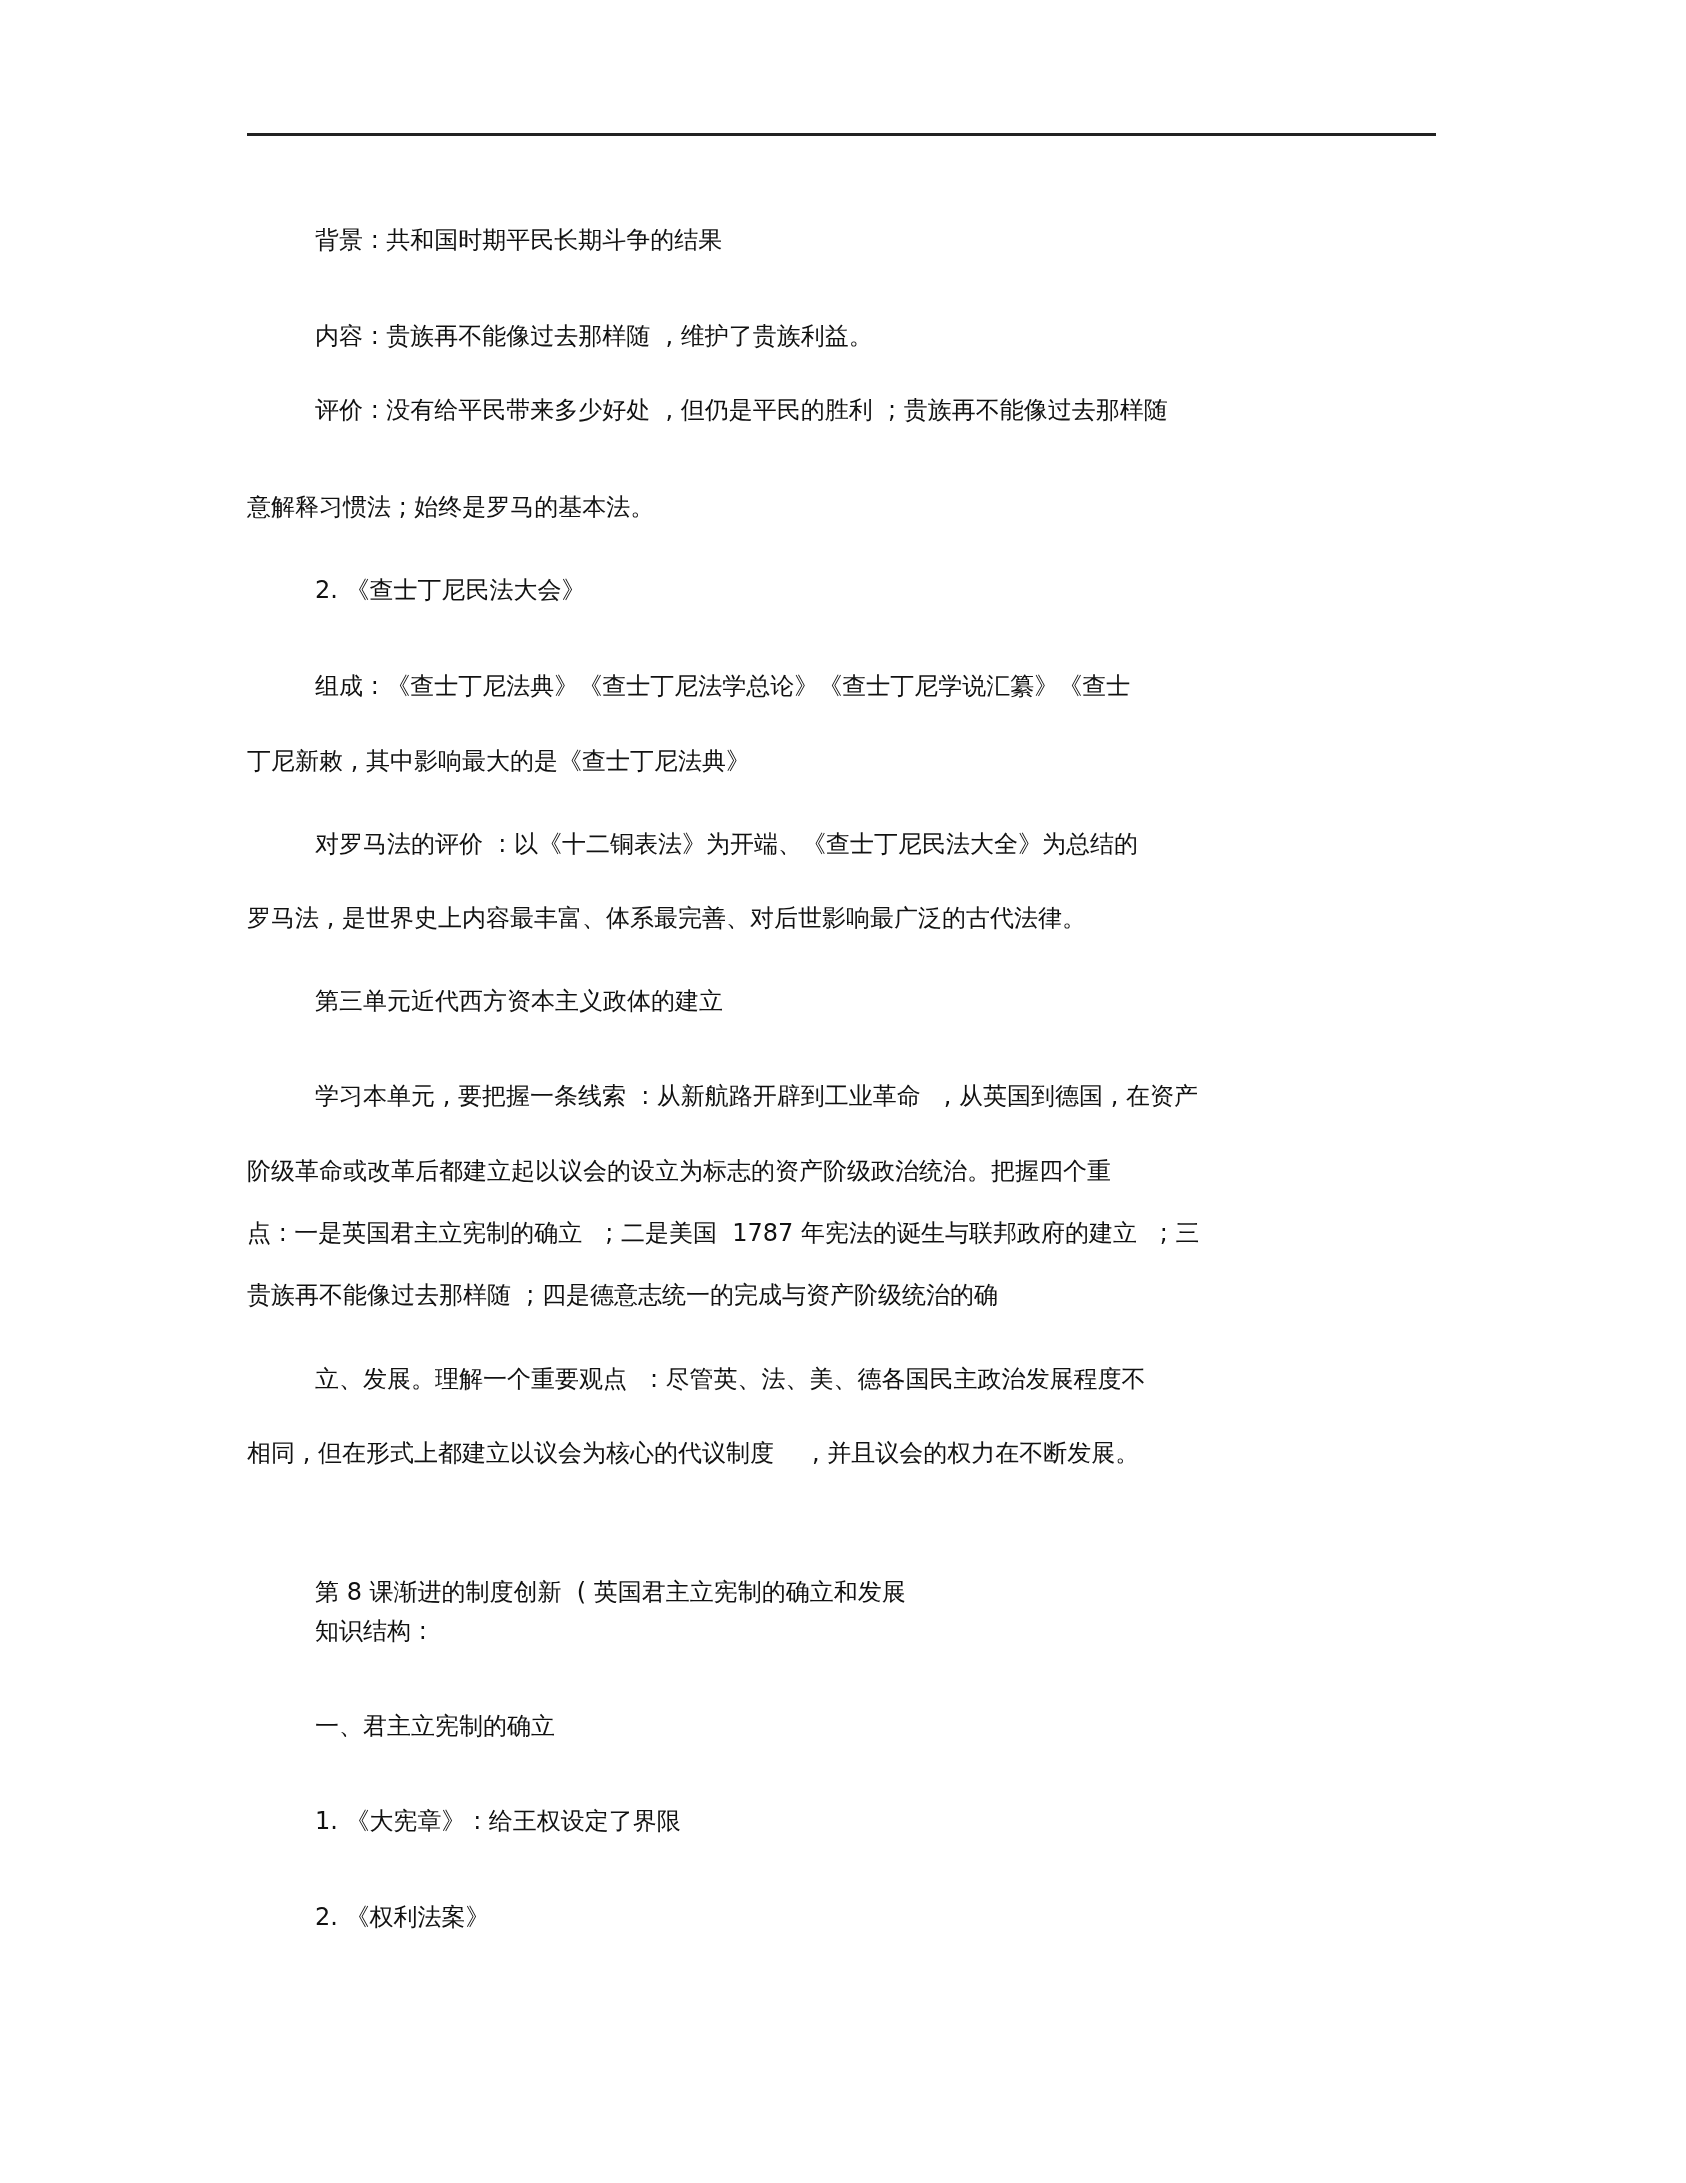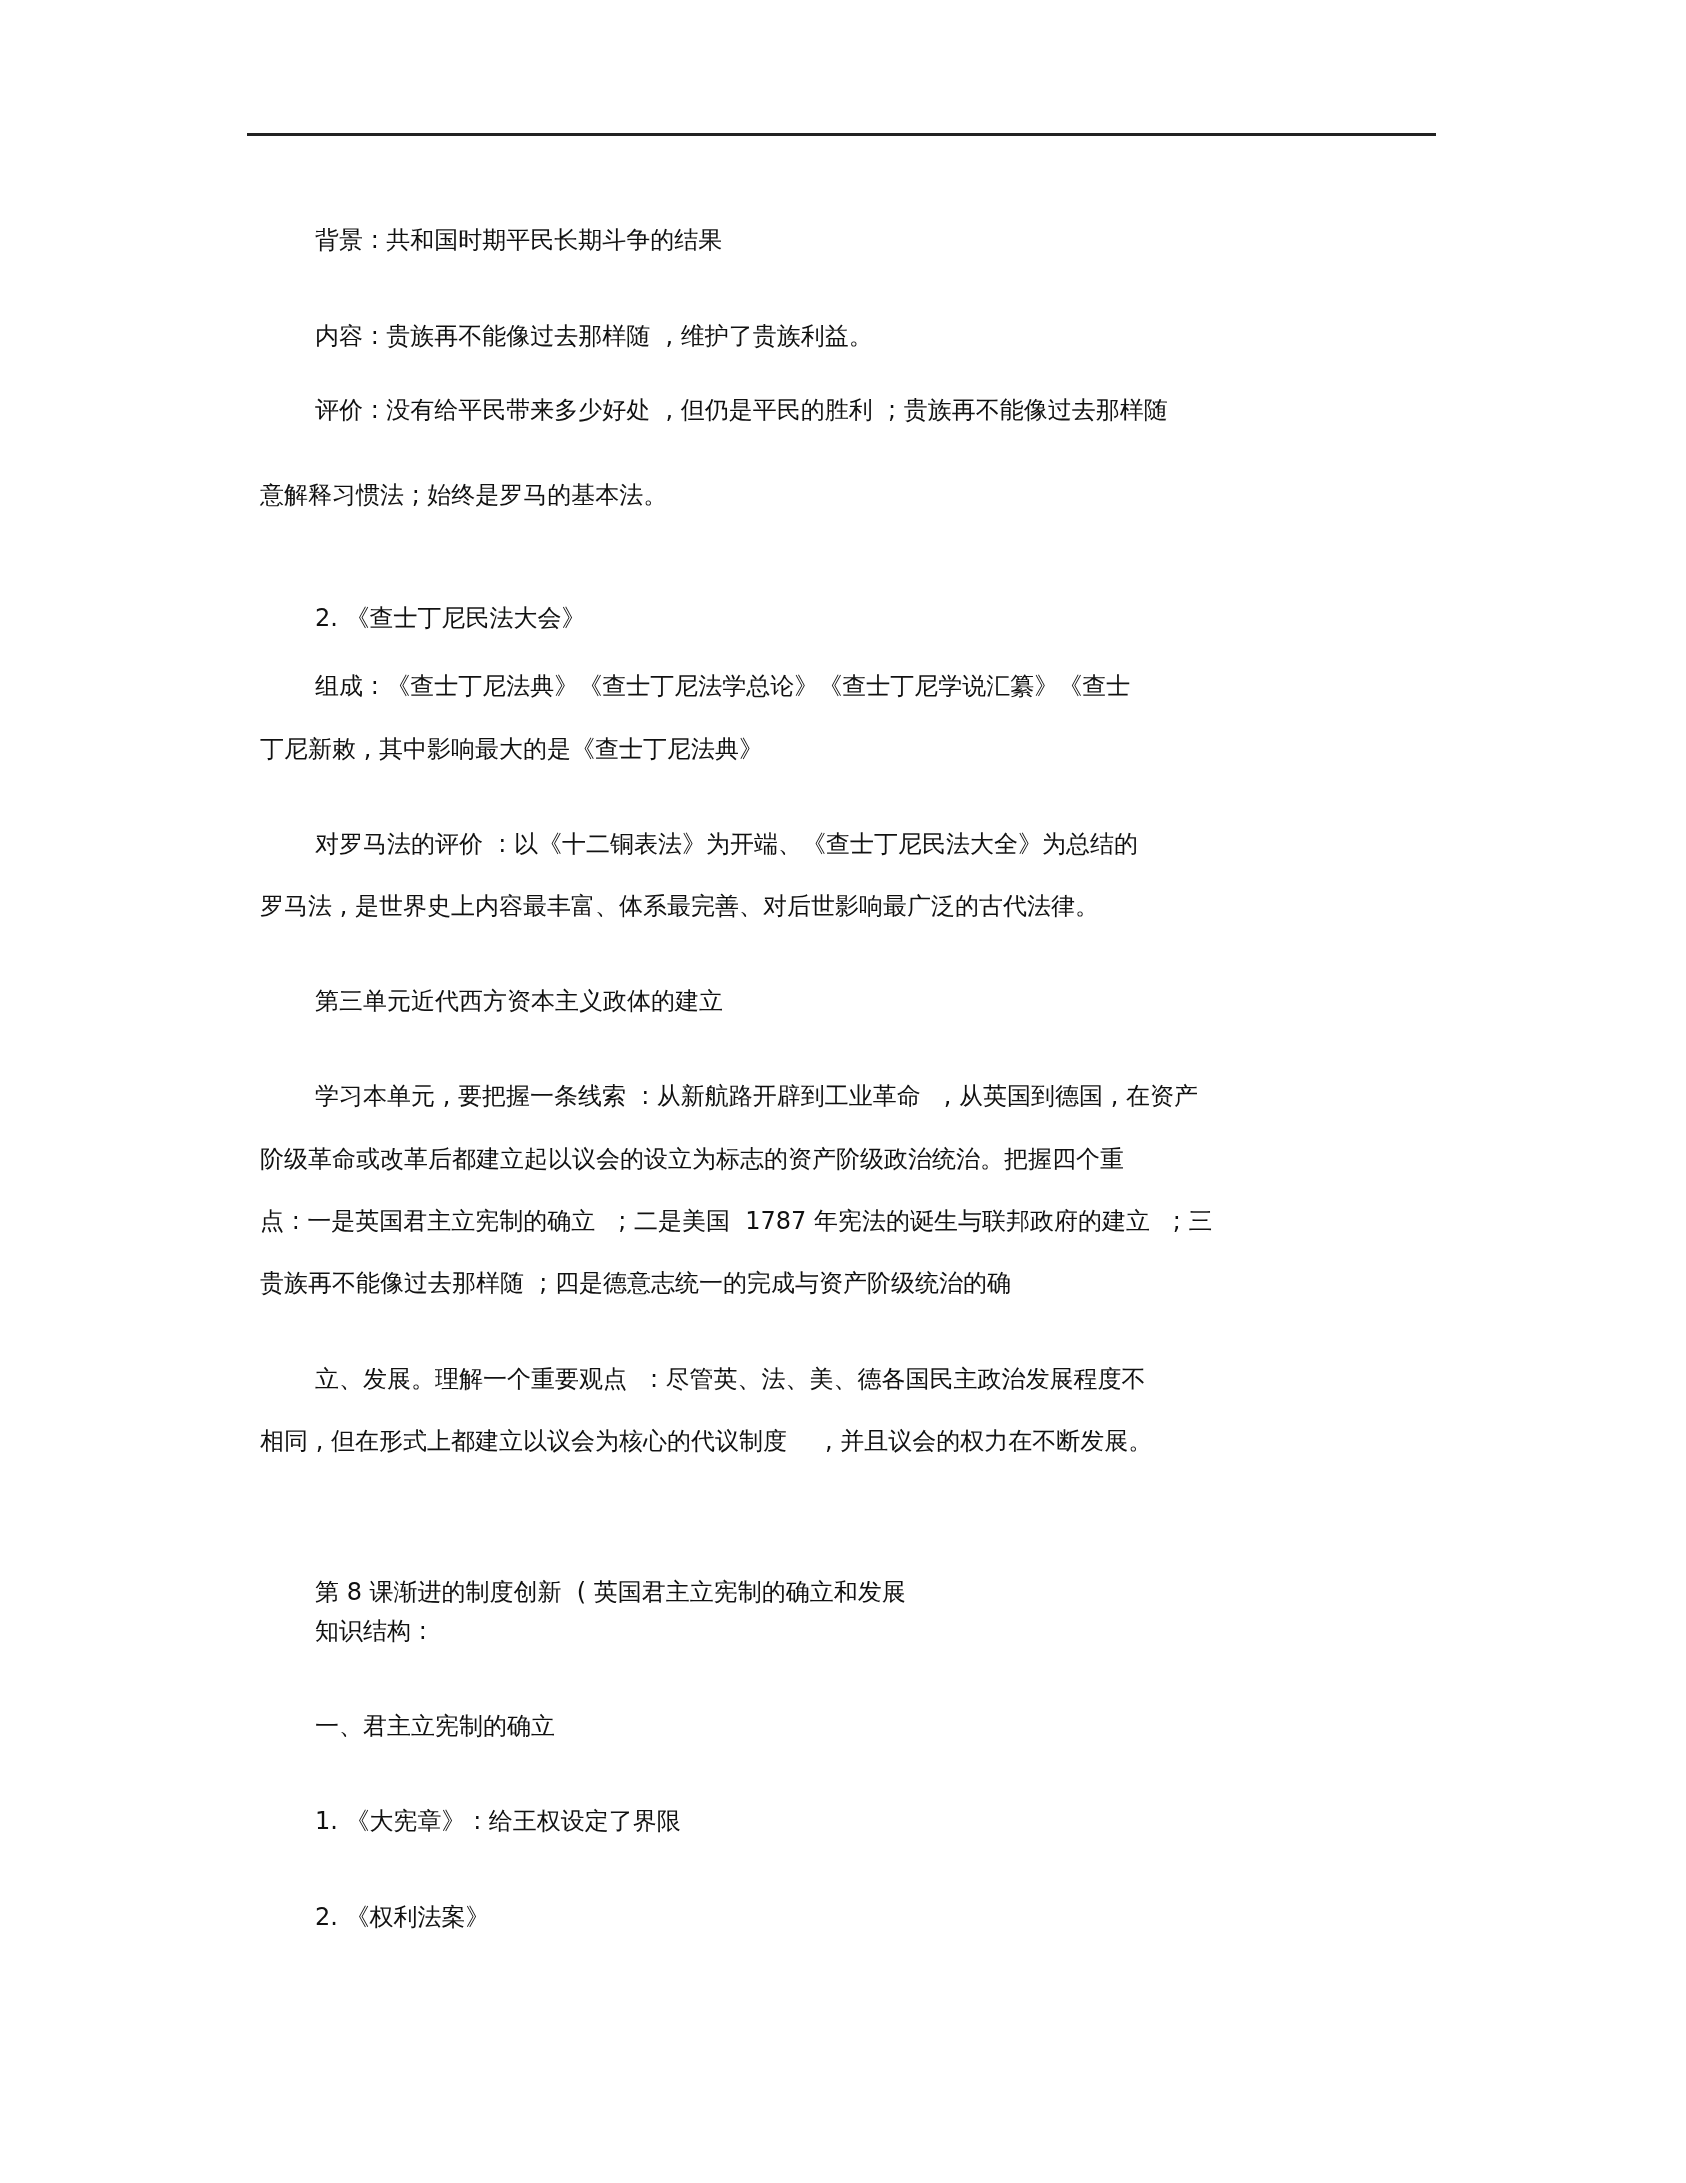--- a/index.html
+++ b/index.html
@@ -1,33 +1,33 @@
 <!DOCTYPE html>
 <html style="font-size:10.3px"><head>
   <meta charset="utf-8">
   <style>
     html, body { margin: 0; padding: 0; background: #ffffff; }
     body { width: 1686px; height: 2183px; position: relative; overflow: hidden;
            font-family: "DejaVu Sans", "Liberation Sans", sans-serif; color: #111; }
     .rule { position: absolute; left: 247px; top: 133px; width: 1189px; height: 2.6px; background: #222; }
     .line { position: absolute; font-size: 24px; line-height: 36px; white-space: pre; letter-spacing: 0px; }
     .indent { left: 315px; }
-    .flush { left: 260px; }
+    .flush { left: 247px; margin-top: 12px; }
   </style>
 </head>
 <body>
 
 <div class="rule"></div>
 
 <div id="doc">
   <div class="line indent" style="top:222px">背景 : 共和国时期平民长期斗争的结果</div>
   <div class="line indent" style="top:318px">内容 : 贵族再不能像过去那样随  , 维护了贵族利益。</div>
   <div class="line indent" style="top:392px">评价 : 没有给平民带来多少好处  , 但仍是平民的胜利  ; 贵族再不能像过去那样随</div>
   <div class="line flush" style="top:477px">意解释习惯法 ; 始终是罗马的基本法。</div>
-  <div class="line indent" style="top:600px">2. 《查士丁尼民法大会》</div>
+  <div class="line indent" style="top:572px">2. 《查士丁尼民法大会》</div>
   <div class="line indent" style="top:668px">组成 : 《查士丁尼法典》《查士丁尼法学总论》《查士丁尼学说汇纂》《查士</div>
   <div class="line flush" style="top:731px">丁尼新敕 , 其中影响最大的是《查士丁尼法典》</div>
   <div class="line indent" style="top:826px">对罗马法的评价  : 以《十二铜表法》为开端、《查士丁尼民法大全》为总结的</div>
   <div class="line flush" style="top:888px">罗马法 , 是世界史上内容最丰富、体系最完善、对后世影响最广泛的古代法律。</div>
   <div class="line indent" style="top:983px">第三单元近代西方资本主义政体的建立</div>
   <div class="line indent" style="top:1078px">学习本单元 , 要把握一条线索  : 从新航路开辟到工业革命   , 从英国到德国 , 在资产</div>
   <div class="line flush" style="top:1141px">阶级革命或改革后都建立起以议会的设立为标志的资产阶级政治统治。把握四个重</div>
   <div class="line flush" style="top:1203px">点 : 一是英国君主立宪制的确立   ; 二是美国  1787 年宪法的诞生与联邦政府的建立   ; 三</div>
   <div class="line flush" style="top:1265px">贵族再不能像过去那样随  ; 四是德意志统一的完成与资产阶级统治的确</div>
   <div class="line indent" style="top:1361px">立、发展。理解一个重要观点   : 尽管英、法、美、德各国民主政治发展程度不</div>

